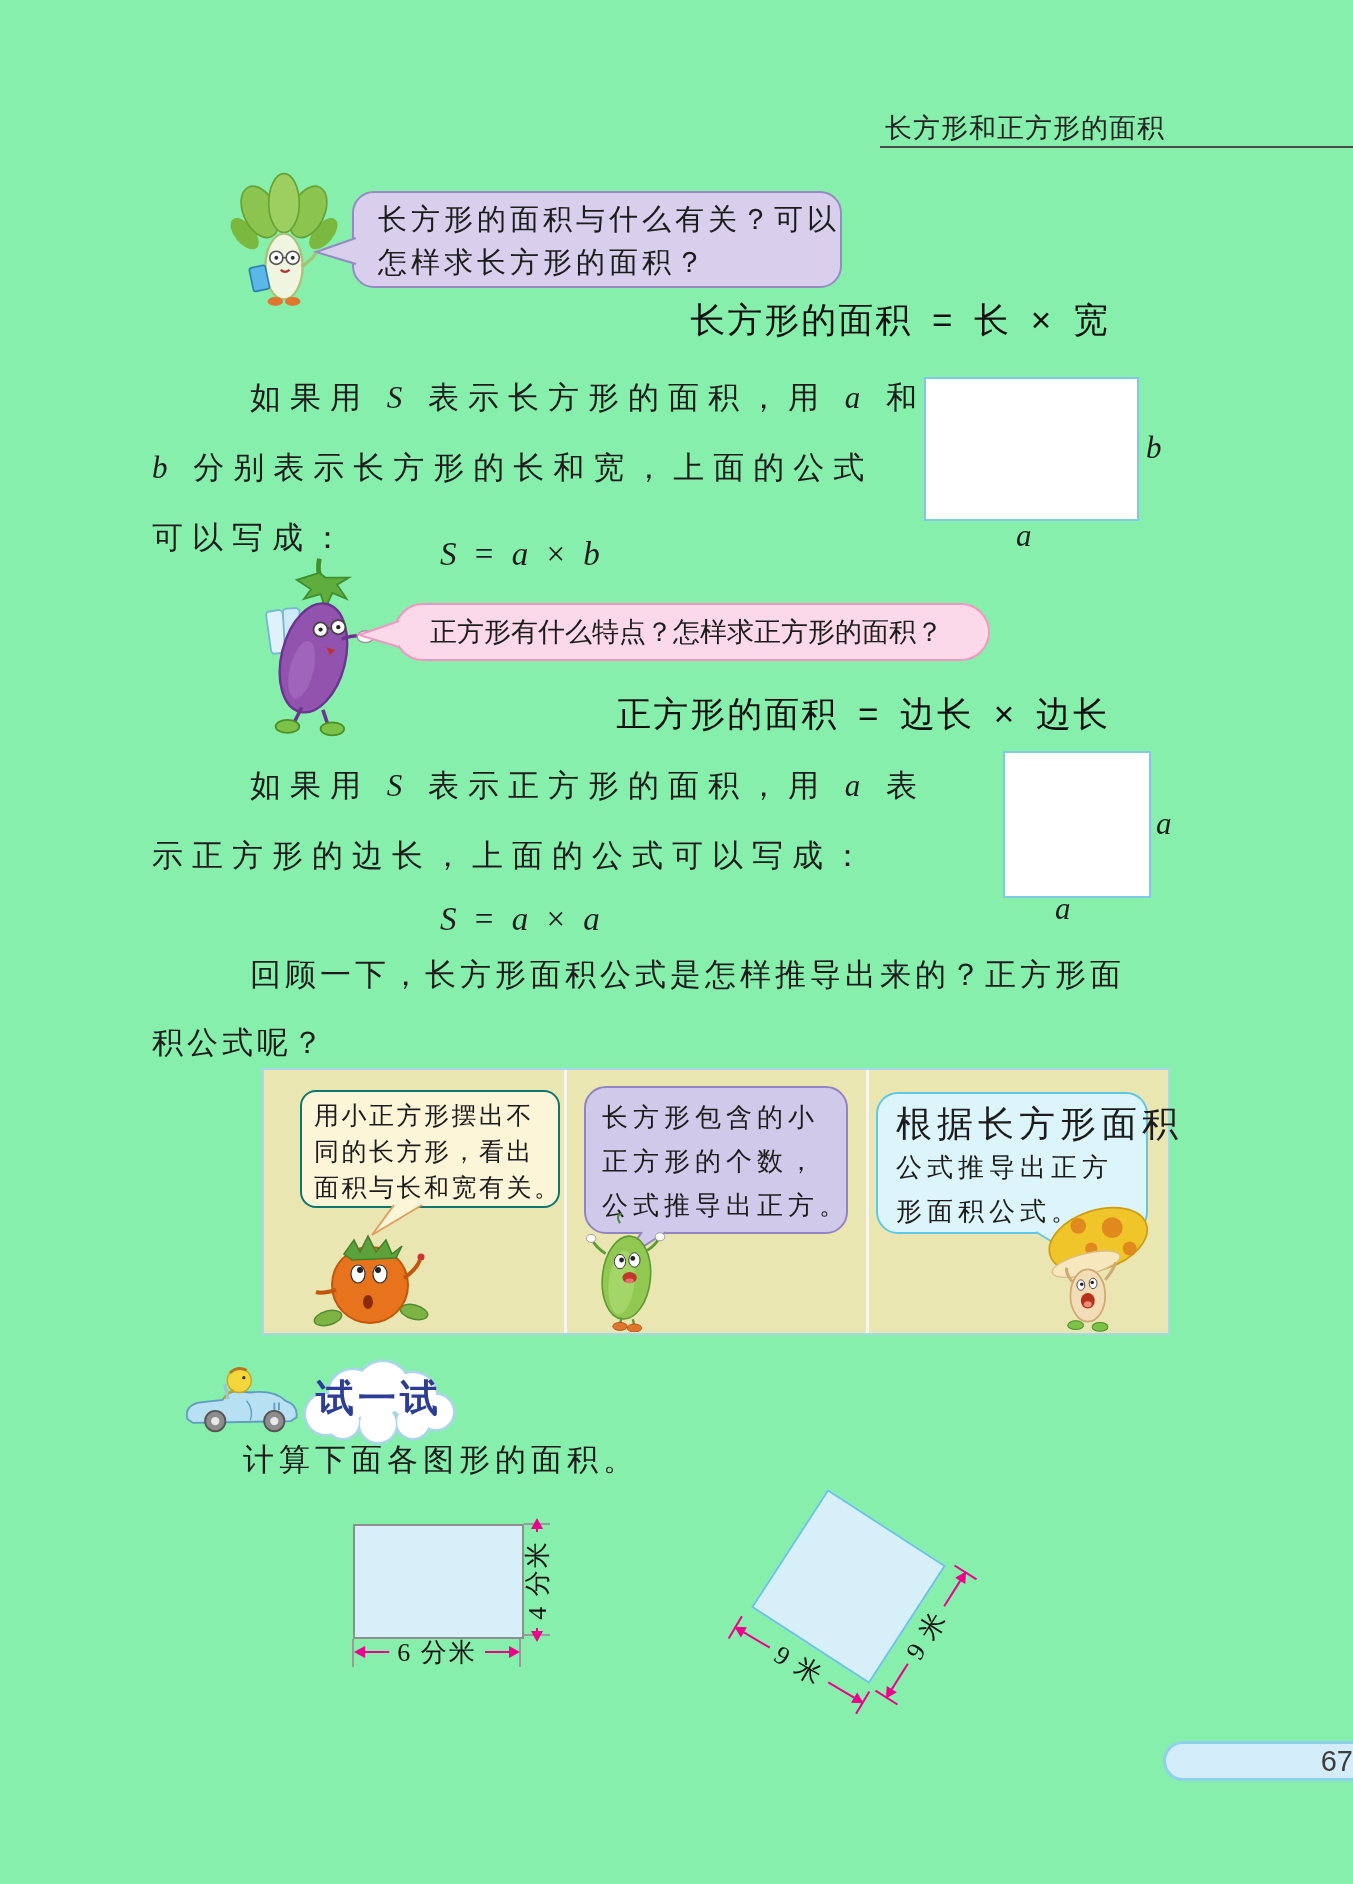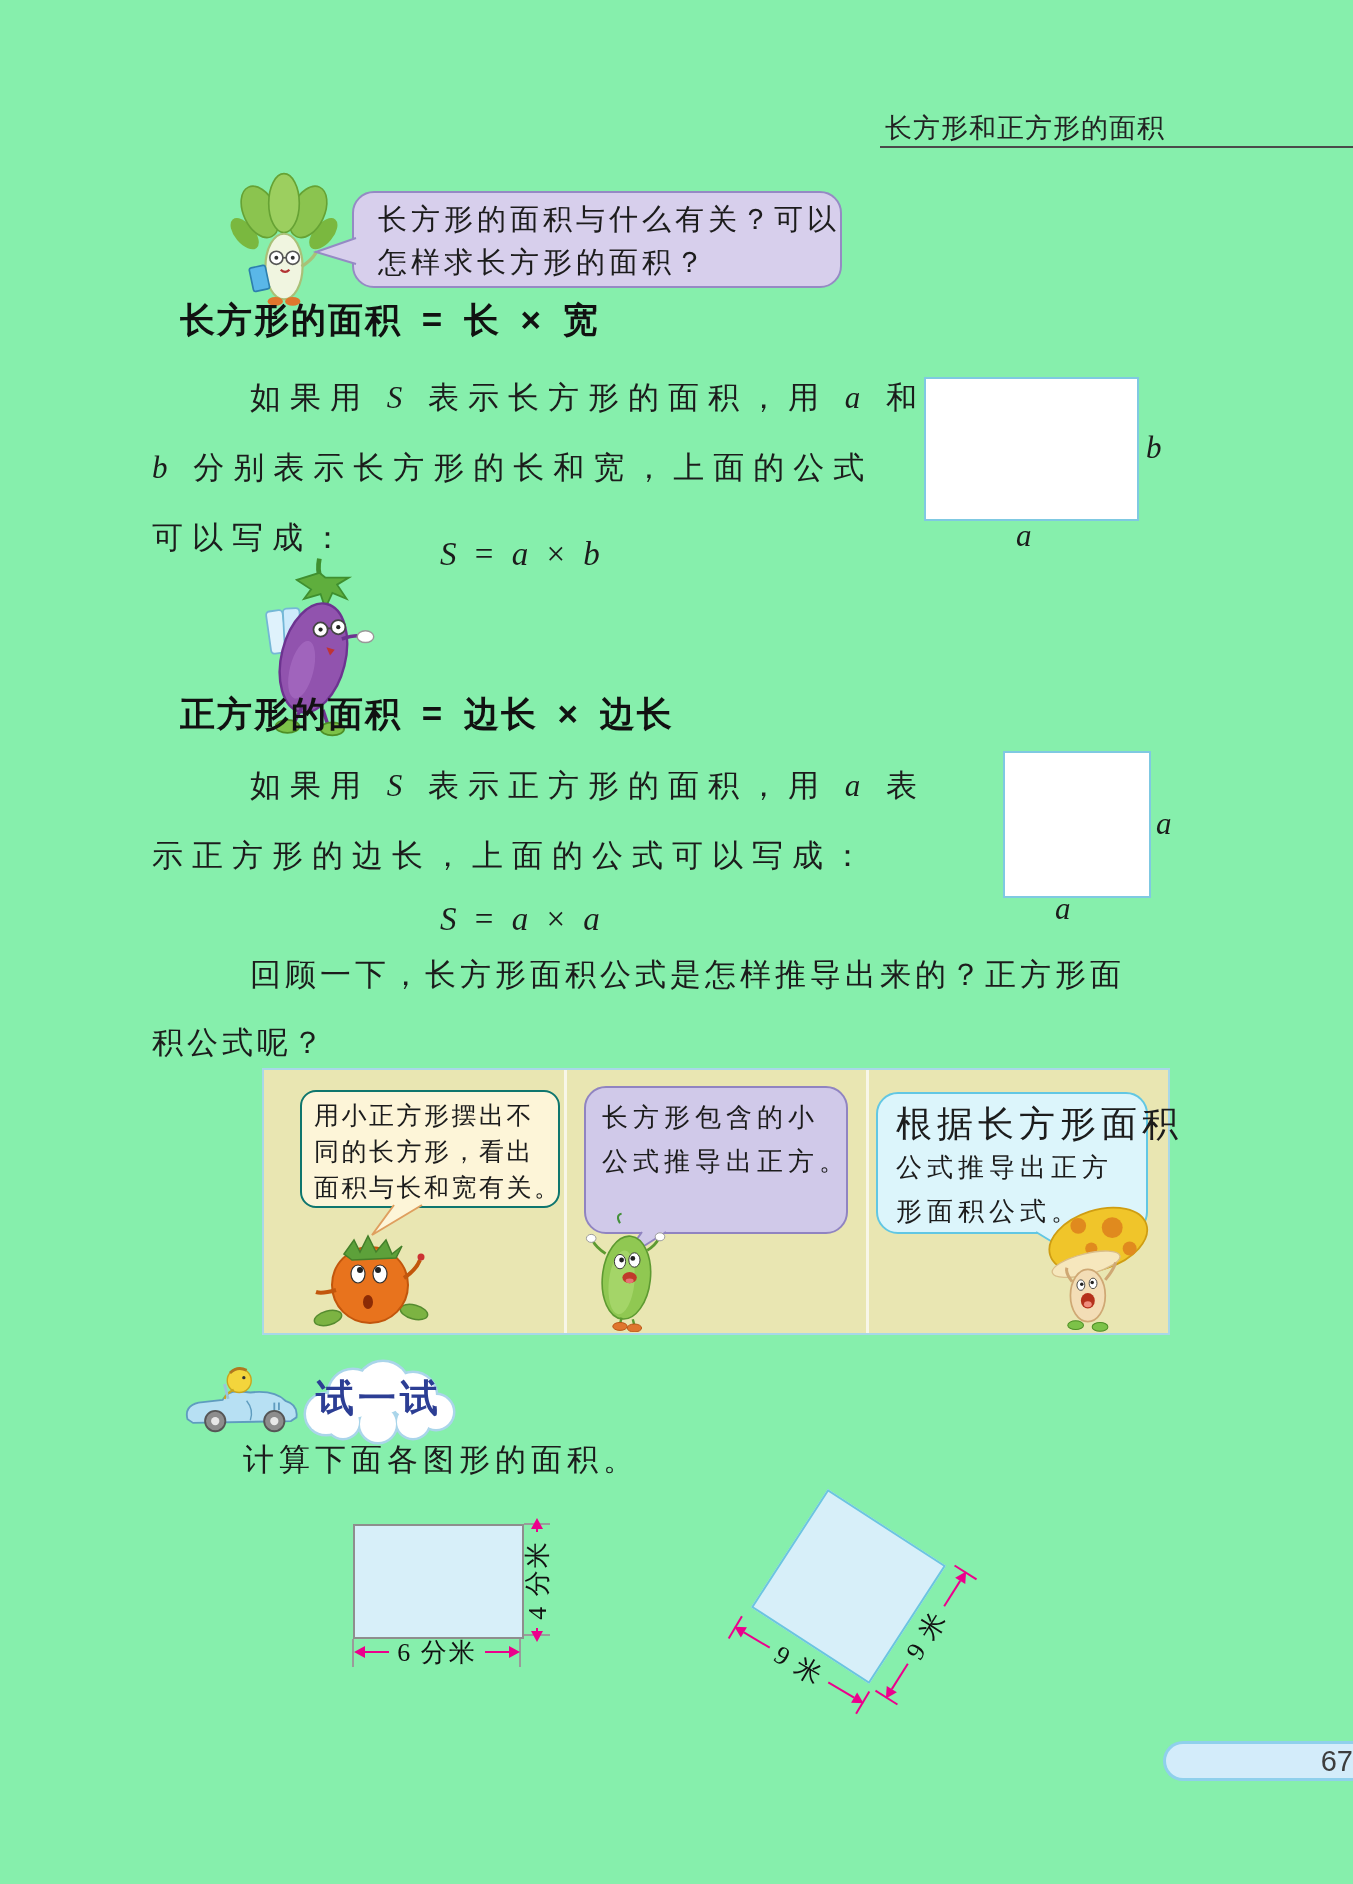--- a/index.html
+++ b/index.html
@@ -1,22 +1,22 @@
 <!DOCTYPE html>
 <html><head>
 <meta charset="utf-8">
 <style>
   html,body{margin:0;padding:0;background:#e8e8e8;}
   #page{position:relative;width:1353px;height:1884px;background:#86efac;margin:0 auto;overflow:hidden;
         font-family:"Liberation Serif","DejaVu Serif",serif;color:#1c1c1c;padding-left:12px;}
   .abs{position:absolute;}
   .body31{font-size:31px;letter-spacing:9px;white-space:nowrap;line-height:34px;}
   .body31b{font-size:31px;letter-spacing:4px;white-space:nowrap;line-height:34px;}
-  .rule-head{font-family:"Liberation Sans","DejaVu Sans",sans-serif;font-weight:bold;font-size:35px;
-             letter-spacing:2px;word-spacing:8px;text-align:left;color:#111;white-space:nowrap;}
+  .rule-head{font-family:"Liberation Sans","DejaVu Sans",sans-serif;font-weight:normal;font-size:35px;
+             letter-spacing:2px;word-spacing:8px;text-align:right;color:#111;white-space:nowrap;}
   .formula{font-size:33px;letter-spacing:2px;word-spacing:6px;white-space:nowrap;}
   .formula i, .mathline i, .shape-lbl i{font-style:italic;font-family:"Liberation Serif",serif;}
   .shape-lbl{font-size:31px;}
   .bubble{box-sizing:border-box;position:absolute;}
   .bubble svg.tail{position:absolute;overflow:visible;}
   .hdr{font-size:27px;letter-spacing:1px;white-space:nowrap;color:#222;}
   
   .dim{position:absolute;display:flex;align-items:center;}
   .dim .seg{flex:1;height:0;border-top:2px solid #ec008c;}
   .dim .a{width:0;height:0;border-top:6px solid transparent;border-bottom:6px solid transparent;}
@@ -92,20 +92,27 @@
       <circle cx="73" cy="62" r="1.8" fill="#222"></circle>
     <path d="M63 79 L70 81 L66 86 Z" fill="#c03333"></path>
     <path d="M76 72 Q88 68 94 70" stroke="#6d3390" stroke-width="3" fill="none"></path>
     <ellipse cx="96" cy="70" rx="7" ry="5" fill="#fff" stroke="#999" stroke-width="1.2"></ellipse>
     <line x1="42" y1="130" x2="36" y2="142" stroke="#6d3390" stroke-width="3"></line>
     <line x1="60" y1="132" x2="64" y2="144" stroke="#6d3390" stroke-width="3"></line>
     <ellipse cx="30" cy="146" rx="10" ry="5.5" fill="#7cc248" stroke="#4e8f26" stroke-width="1.5"></ellipse>
     <ellipse cx="68" cy="148" rx="10" ry="5.5" fill="#7cc248" stroke="#4e8f26" stroke-width="1.5"></ellipse>
   </svg>
 
+  <div class="bubble" style="left:394px;top:603px;width:596px;height:58px;background:#fcd9e9;
+       border:2px solid #f198c2;border-radius:29px;padding-left:34px;">
+    <svg class="tail" style="left:-40px;top:15px;" width="44" height="30" viewBox="0 0 44 30">
+      <path d="M43 1 L3 15 L43 27" fill="#fcd9e9" stroke="#f198c2" stroke-width="2"></path>
+    </svg>
+    <div class="bubble-text" style="font-size:27px;line-height:54px;">正方形有什么特点？怎样求正方形的面积？</div>
+  </div>
 
   <div class="abs body31 mathline" style="left:250px;top:769px;">如果用 <i>S</i> 表示正方形的面积，用 <i>a</i> 表</div>
 
   <div class="abs rule-head" style="left:180px;top:691px;width:930px;">正方形的面积 = 边长 × 边长</div>
   <div class="abs body31 mathline" style="left:152px;top:839px;">示正方形的边长，上面的公式可以写成：</div>
 
   <div class="abs formula" style="left:440px;top:901px;"><i>S</i> = <i>a</i> × <i>a</i></div>
 
   <div class="abs" style="left:1003px;top:751px;width:144px;height:143px;border:2px solid #7fc9e2;background:#fff;"></div>
   <div class="abs shape-lbl" style="left:1156px;top:806px;"><i>a</i></div>
@@ -142,20 +149,21 @@
       <path d="M112 48 Q124 40 128 30" stroke="#c2560c" stroke-width="4" fill="none"></path>
       <circle cx="129" cy="27" r="3.5" fill="#cc3333"></circle>
     </svg>
 
     <div class="bubble" style="left:320px;top:16px;width:264px;height:148px;background:#d0c9e9;
          border:2px solid #9084c1;border-radius:22px;padding:8px 0 0 16px;">
       <svg class="tail" style="left:30px;bottom:-30px;" width="56" height="31" viewBox="0 0 56 31">
         <path d="M50 1 L6 29 L26 1" fill="#d0c9e9" stroke="#9084c1" stroke-width="2"></path>
       </svg>
       <div class="bubble-text" style="font-size:26px;letter-spacing:5px;line-height:44px;">长方形包含的小</div>
+      <div class="bubble-text" style="font-size:26px;letter-spacing:5px;line-height:44px;">正方形的个数，</div>
       <div class="bubble-text" style="font-size:26px;letter-spacing:5px;line-height:44px;">公式推导出正方。</div>
     </div>
     <svg class="abs" style="left:316px;top:142px;" width="100" height="120" viewBox="0 0 125 150">
       <path d="M50 14 Q44 4 52 2" stroke="#44903a" stroke-width="2.5" fill="none"></path>
       <ellipse cx="58" cy="82" rx="30" ry="52" fill="#90c852" stroke="#5d9a31" stroke-width="2" transform="rotate(6 58 82)"></ellipse>
       <ellipse cx="52" cy="88" rx="16" ry="40" fill="#a9d86e" opacity="0.8" transform="rotate(6 52 88)"></ellipse>
       <ellipse cx="50" cy="62" rx="7" ry="9" fill="#fff" stroke="#333" stroke-width="1.2"></ellipse>
       <ellipse cx="68" cy="60" rx="7" ry="9" fill="#fff" stroke="#333" stroke-width="1.2"></ellipse>
       <circle cx="52" cy="60" r="3" fill="#222"></circle>
         <circle cx="66" cy="58" r="3" fill="#222"></circle>

